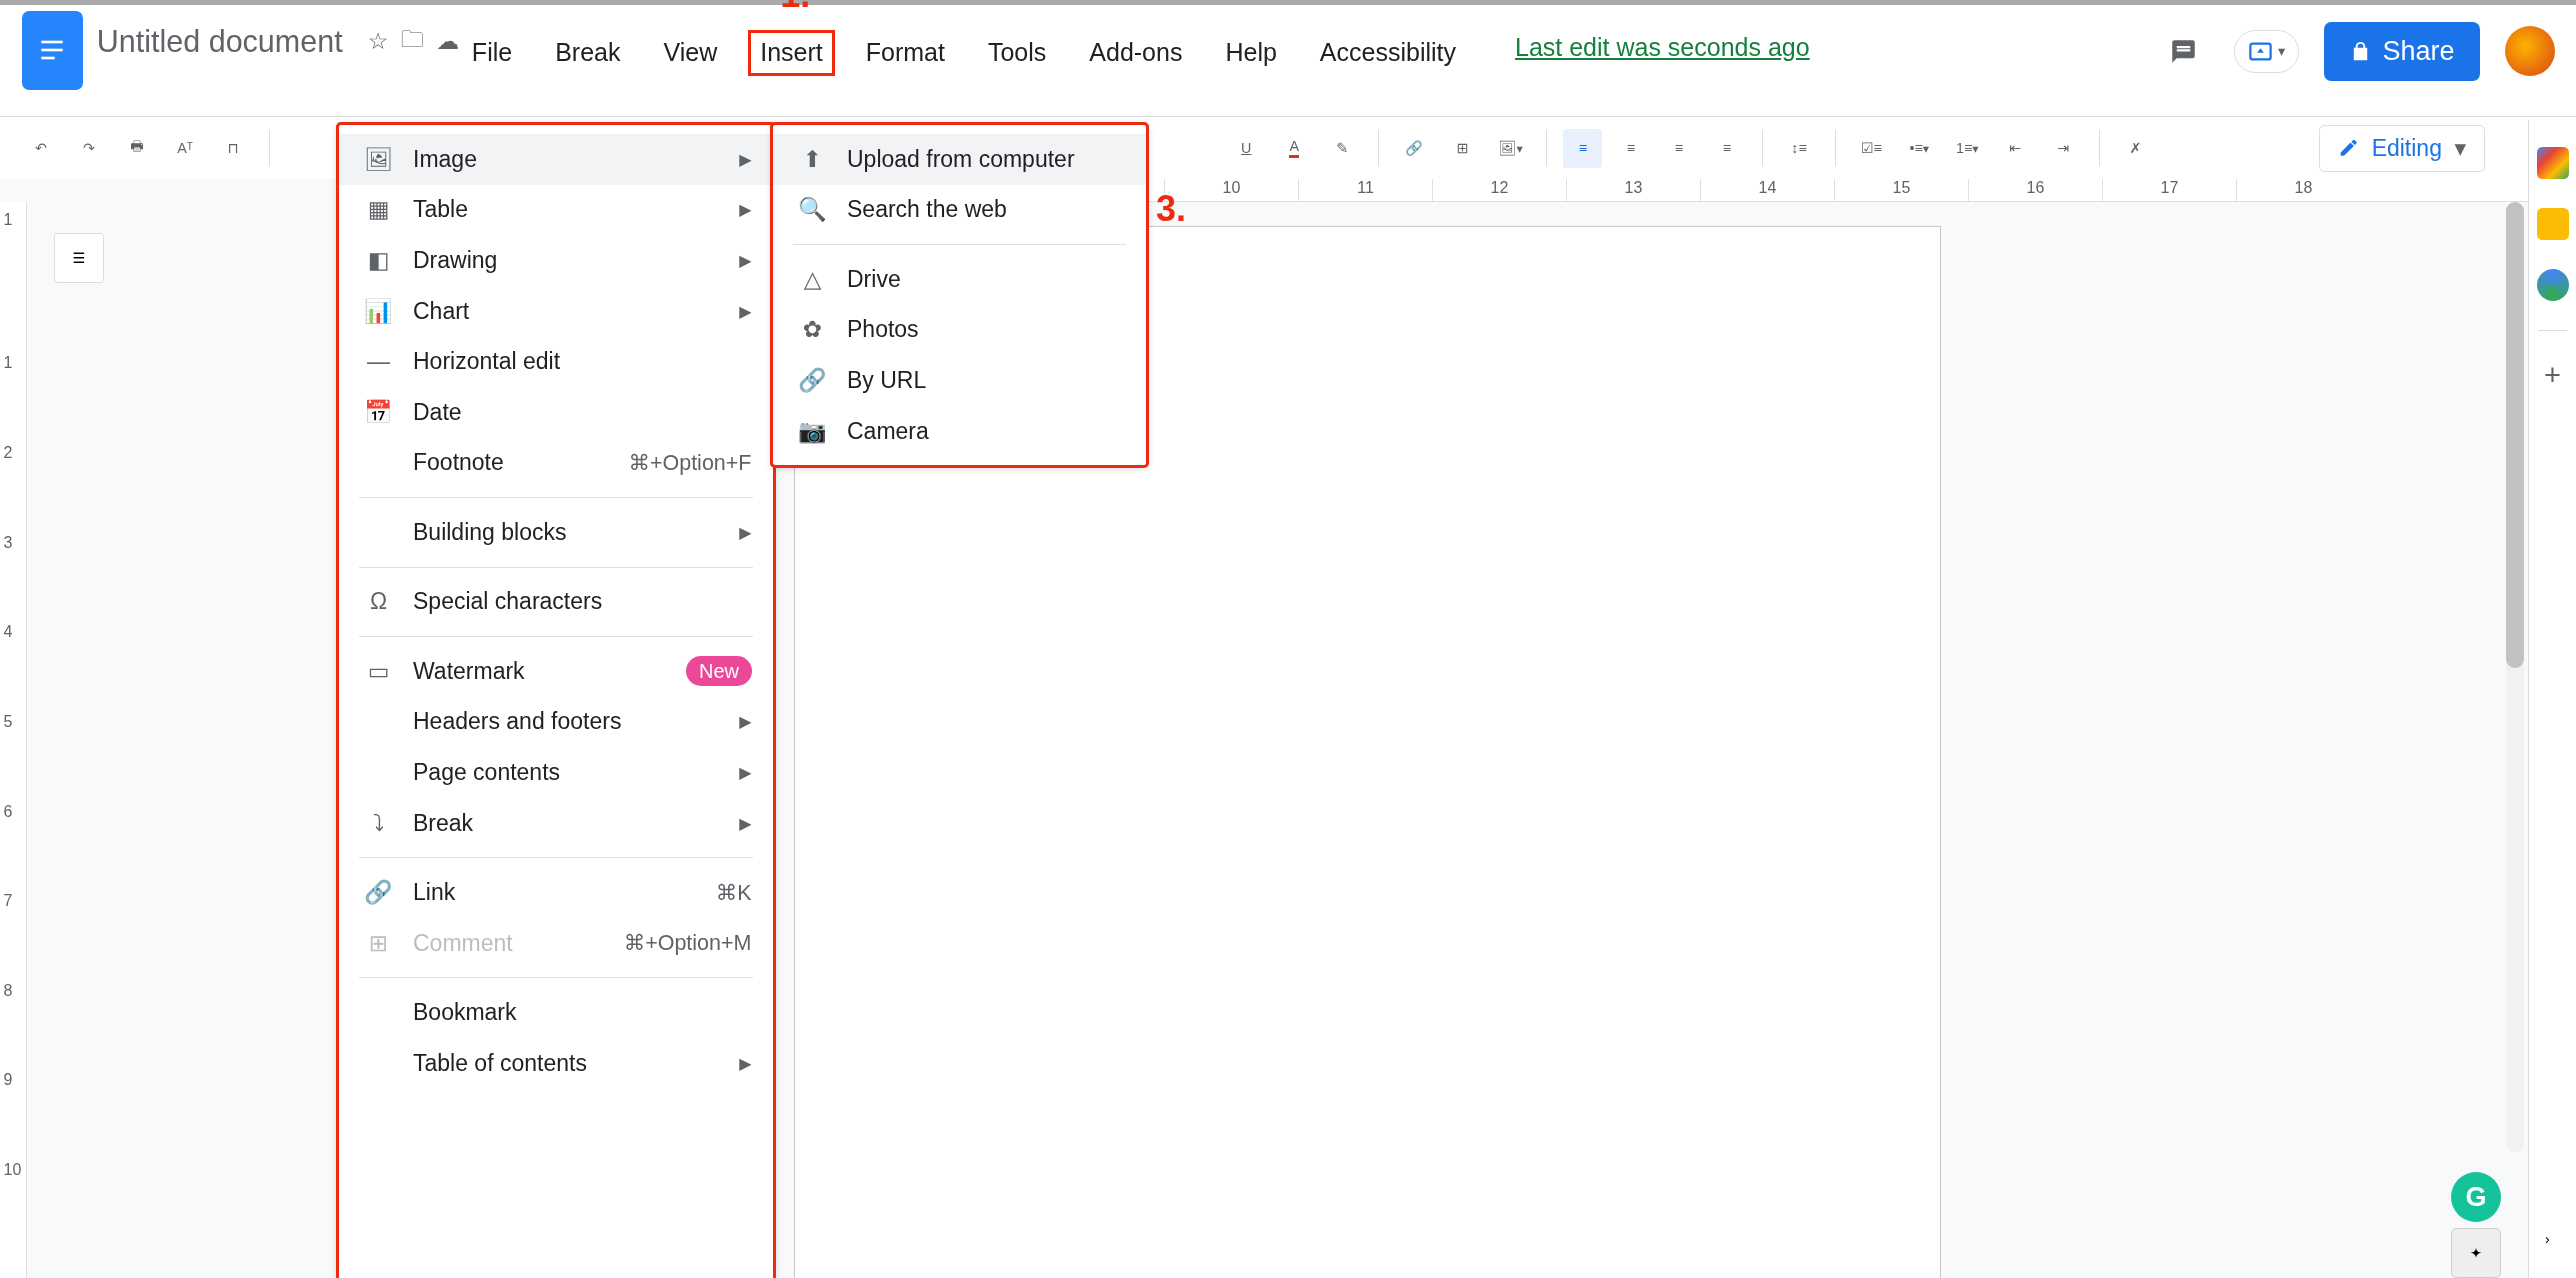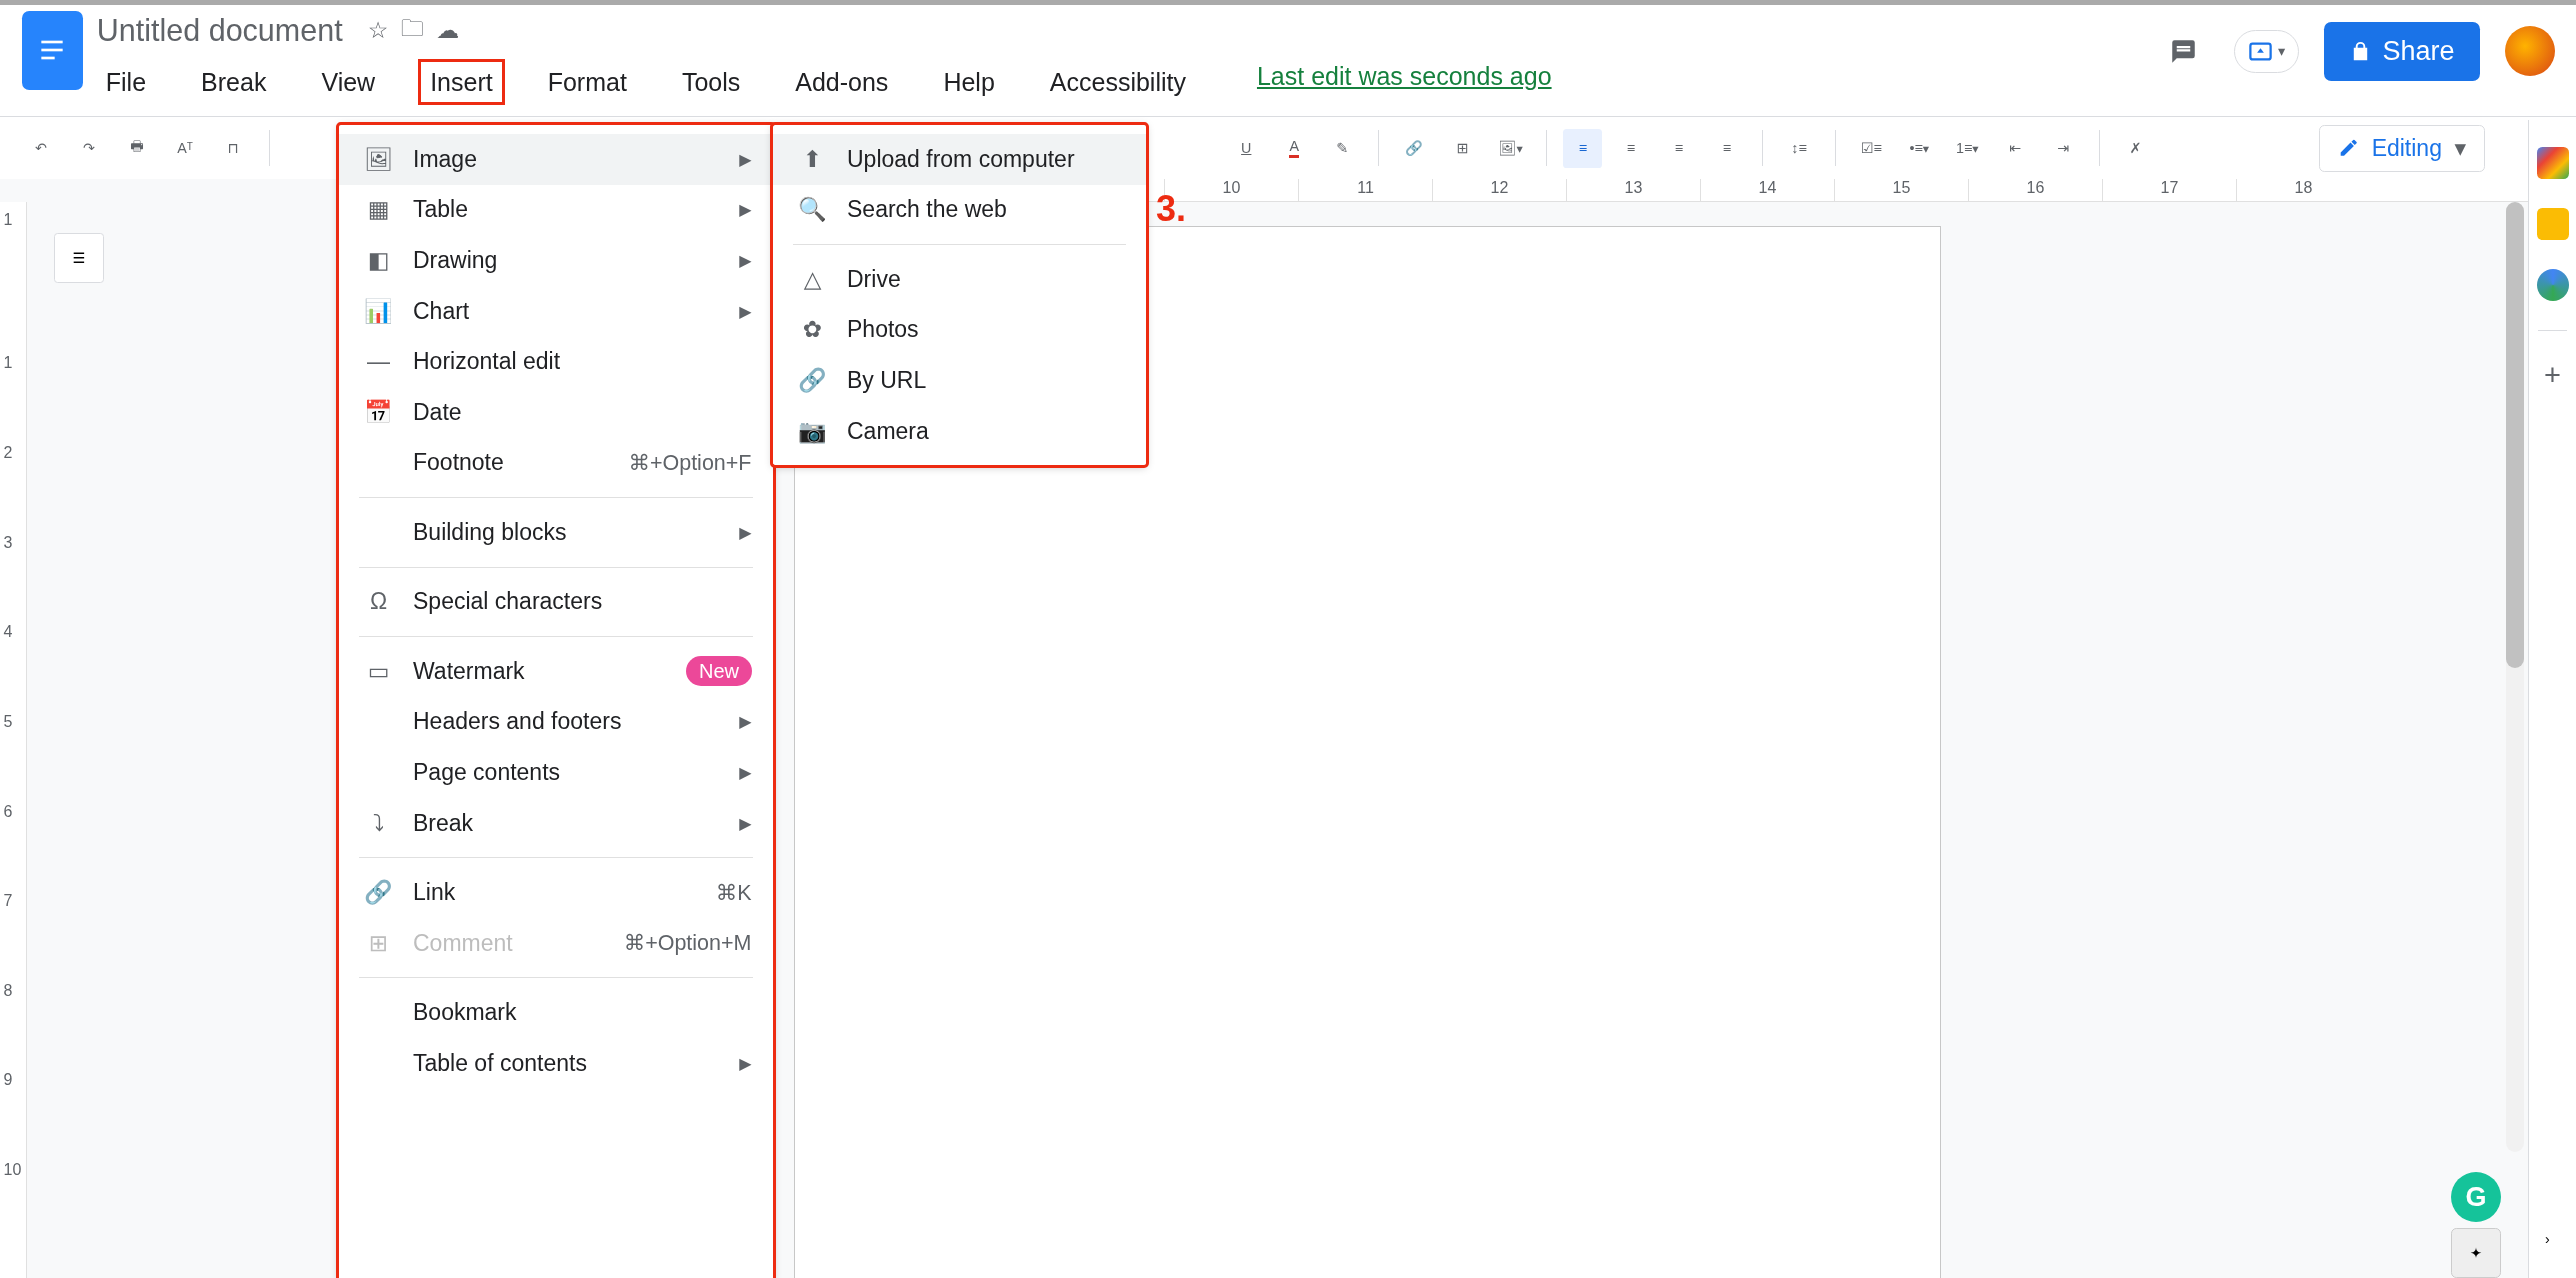--- a/index.html
+++ b/index.html
@@ -2,25 +2,25 @@
 <html style="font-size:14.3px"><head>
 <meta charset="utf-8">
 <style>
   * { box-sizing: border-box; margin: 0; padding: 0; font-family: "Google Sans", Arial, sans-serif; }
   body { background: #fff; width: 2576px; height: 1278px; overflow: hidden; position: relative; transform-origin: top left; }
   @media (max-width: 2576px) { body { transform: scale(var(--s,1)); } }
 
   .topbar { display: flex; align-items: flex-start; padding: 10.8px 21.5px 0 21.5px; border-bottom: 0.9px solid #dadce0; height: 117px; position: relative; }
   .doc-icon { width: 61px; height: 79px; margin-right: 14.3px; background:#2684fc; border-radius: 7.2px; display:flex; align-items:center; justify-content:center; }
   .doc-icon svg { width: 32px; height: 32px; }
-  .title-area { display:flex; flex-direction:column; gap:3.6px; }
+  .title-area { display:flex; gap:3.6px; }
   .title-row { display:flex; align-items:center; gap:12.5px; }
   .doc-title { font-size: 30.5px; color:#5f6368; }
   .title-actions span { color:#5f6368; font-size:23px; }
-  .menubar { display:flex; gap:37px; margin-top:9px;justify-content:center; }
+  .menubar { display:flex; gap:25px; margin-top:22px;justify-content:center; }
   .menubar .mi { font-size:25px; color:#202124; padding:5.4px 9px; cursor:pointer; }
   .menubar .mi.hot { outline:3.6px solid #ed2b11; }
   .last-edit { font-size:25px; color:#15803d; text-decoration: underline; margin-left:25px; }
   .right-top { position:absolute; right:21.5px; top:21.5px; display:flex; align-items:center; gap:25px; }
   .icon-btn { width:50px; height:50px; display:flex; align-items:center; justify-content:center; color:#5f6368; cursor:pointer; }
   .present-btn { border:0.9px solid #dadce0; border-radius:895px; padding:7.2px 12.5px; display:flex; align-items:center; gap:3.6px; }
   .share-btn { background:#1a73e8; color:#fff; border-radius:7.2px; padding:14.3px 25px; display:flex; align-items:center; gap:10.8px; font-size:27px; font-weight:500; }
   .avatar { width:50px; height:50px; border-radius:50%; background: radial-gradient(circle at 40% 40%, #ffb300, #d84315); }
 
   .toolbar { height:63px; border-bottom:0.9px solid #dadce0; display:flex; align-items:center; padding:0 21.5px; gap:9px; position:relative; }

